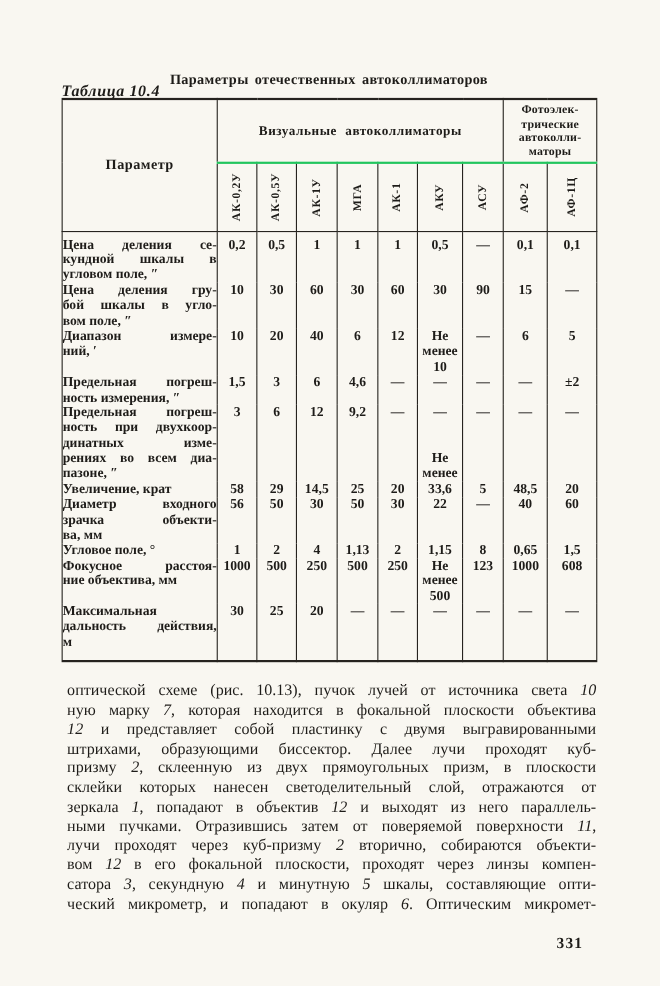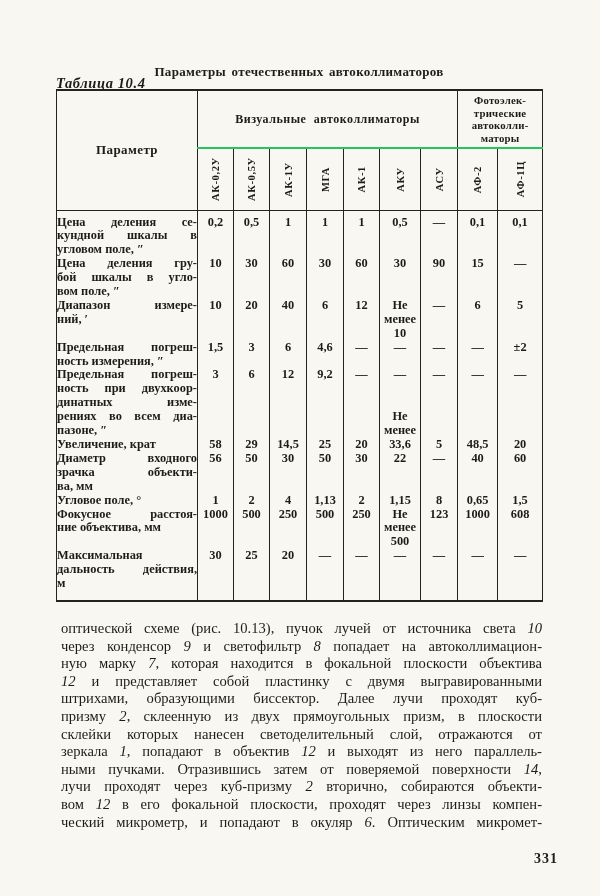--- a/index.html
+++ b/index.html
@@ -72,21 +72,21 @@
 
   
   .bodytext{
     position:absolute;top:620px;left:61px;width:481px;
     font-size:14.6px;line-height:17.6px;font-weight:400;
   }
   .bline{white-space:nowrap;text-align:justify;text-align-last:justify;}
   .bline em{font-style:italic;}
 
   .pagenum{
-    position:absolute;top:851px;left:72px;width:486px;
+    position:absolute;top:851px;left:44px;width:486px;
     text-align:right;font-weight:700;font-size:14px;letter-spacing:1px;
   }
 </style>
 </head>
 <body>
 
 <div class="sheet">
 
   <div class="tcaption">Таблица 10.4</div>
   <div class="ttitle">Параметры отечественных автоколлиматоров</div>
@@ -303,28 +303,28 @@
           <td class="val">—</td>
           <td class="val">—</td>
           <td class="val">—</td>
           <td class="val">—</td>
         </tr>
       </tbody>
   </table>
 
   <div class="bodytext" id="bodytext">
       <div class="bline">оптической схеме (рис. 10.13), пучок лучей от источника света <em>10</em></div>
-      <div class="bline">через конденсор <em>9</em> и светофильтр <em>8</em> попадает на автоколлимацион-</div>
       <div class="bline">ную марку <em>7</em>, которая находится в фокальной плоскости объектива</div>
       <div class="bline"><em>12</em> и представляет собой пластинку с двумя выгравированными</div>
       <div class="bline">штрихами, образующими биссектор. Далее лучи проходят куб-</div>
       <div class="bline">призму <em>2</em>, склеенную из двух прямоугольных призм, в плоскости</div>
       <div class="bline">склейки которых нанесен светоделительный слой, отражаются от</div>
       <div class="bline">зеркала <em>1</em>, попадают в объектив <em>12</em> и выходят из него параллель-</div>
-      <div class="bline">ными пучками. Отразившись затем от поверяемой поверхности <em>14</em>,</div>
+      <div class="bline">ными пучками. Отразившись затем от поверяемой поверхности <em>11</em>,</div>
       <div class="bline">лучи проходят через куб-призму <em>2</em> вторично, собираются объекти-</div>
       <div class="bline">вом <em>12</em> в его фокальной плоскости, проходят через линзы компен-</div>
+      <div class="bline">сатора <em>3</em>, секундную <em>4</em> и минутную <em>5</em> шкалы, составляющие опти-</div>
       <div class="bline">ческий микрометр, и попадают в окуляр <em>6</em>. Оптическим микромет-</div>
     </div>
 
   <div class="pagenum">331</div>
 
 </div>
 
 </body></html>

